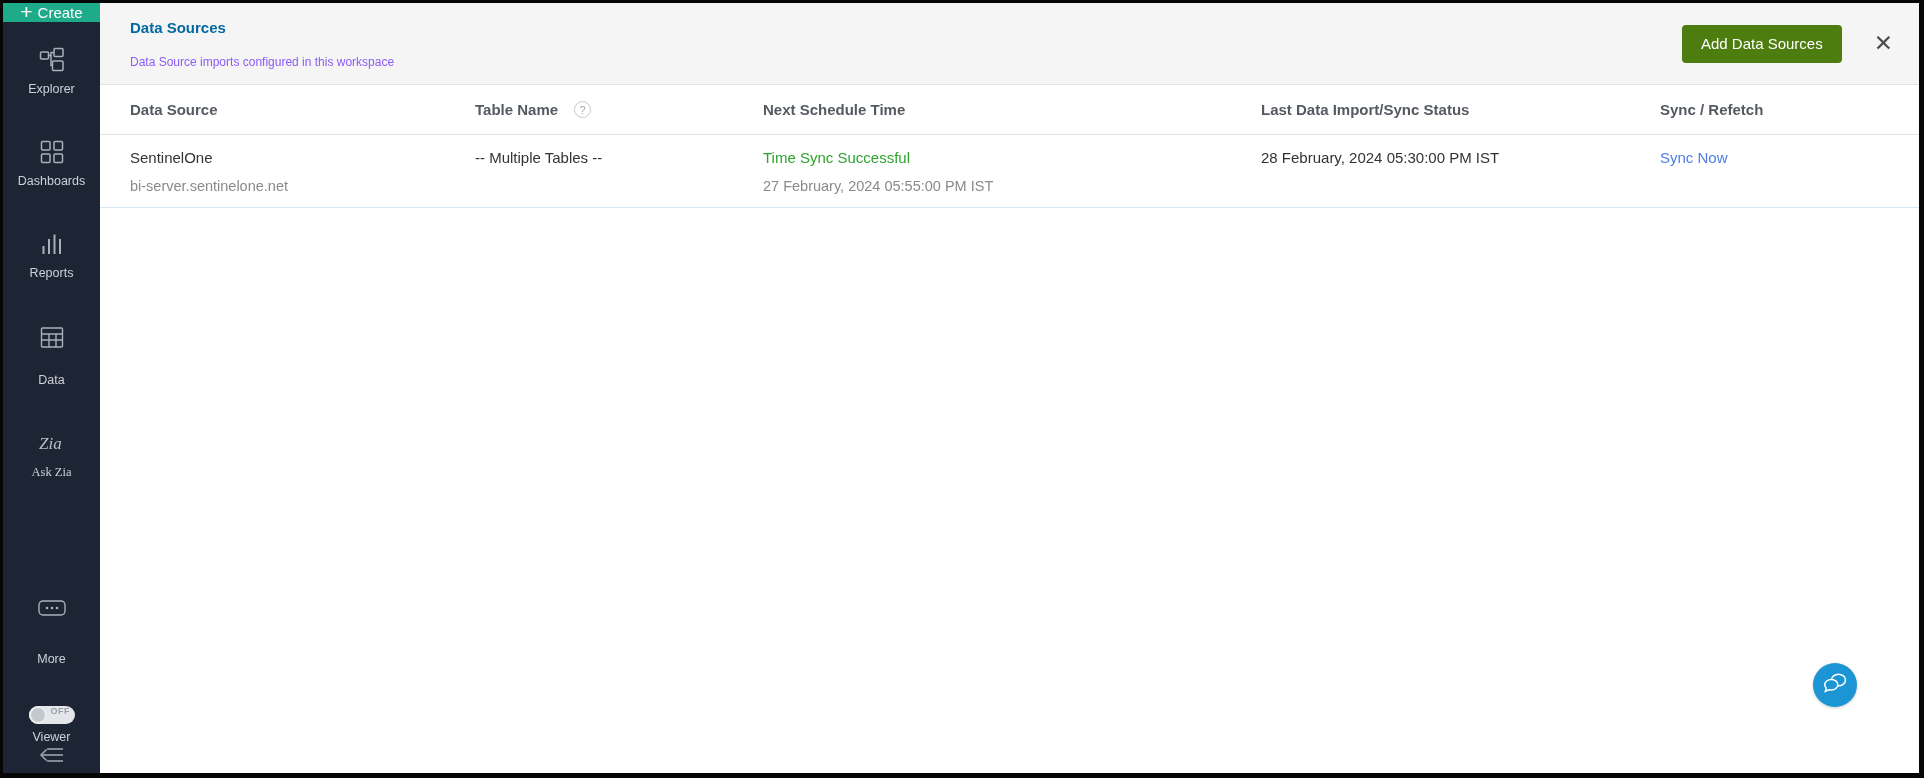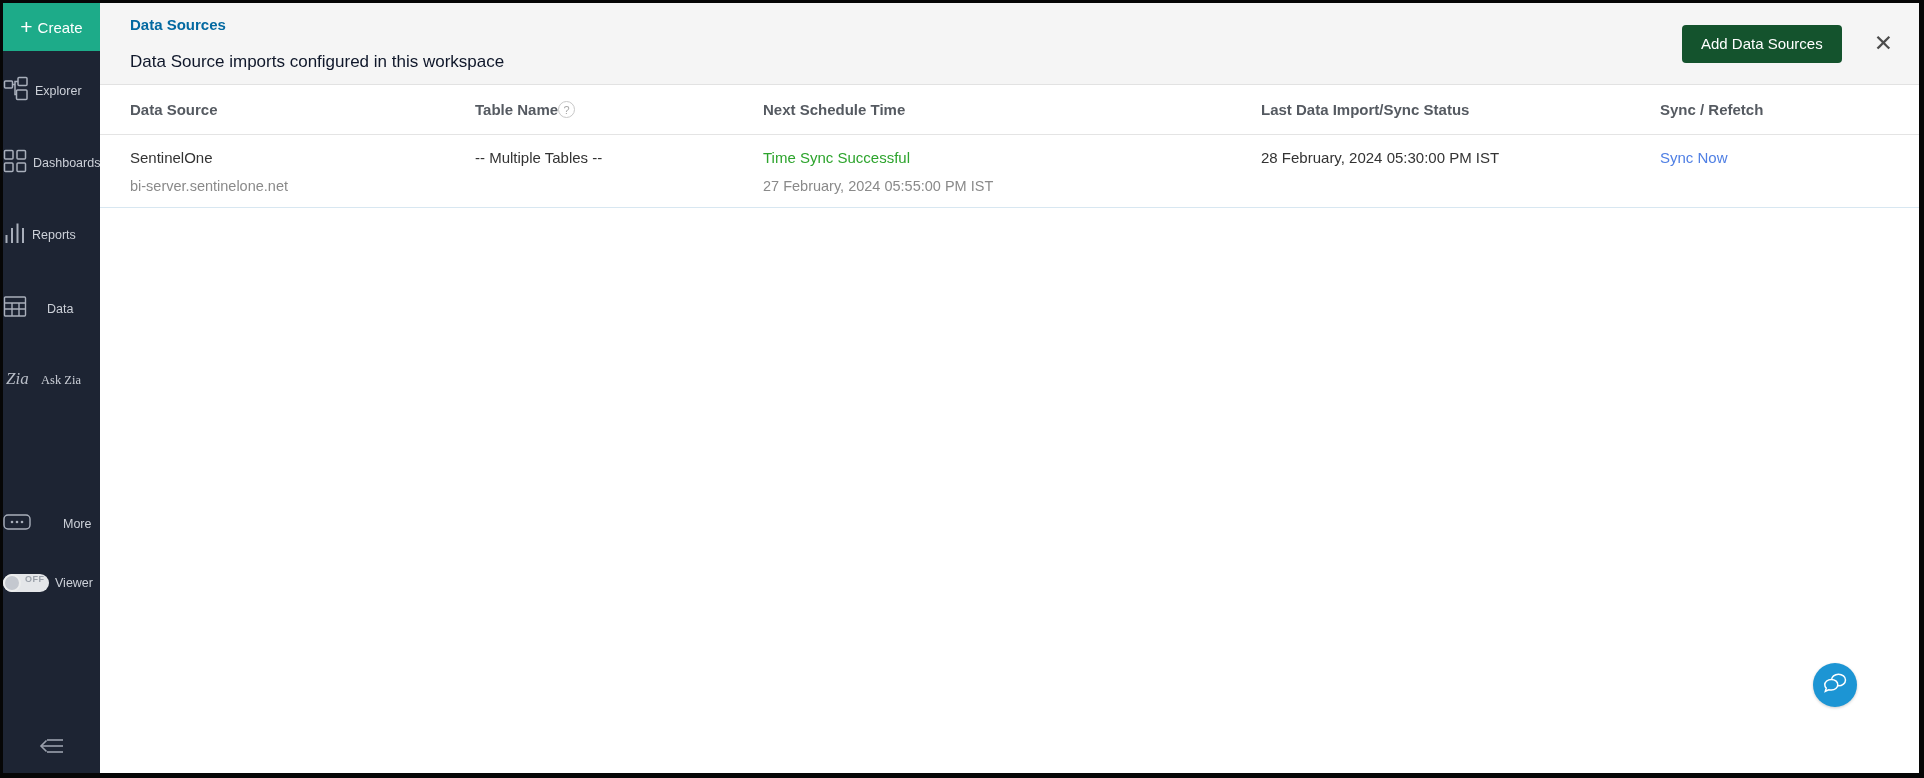--- a/index.html
+++ b/index.html
@@ -24,21 +24,21 @@
   .create-btn {
     width: 100%; height: 48px;
     background: #1dab89; color: #ffffff;
     border: none; cursor: pointer;
     font-family: "Liberation Sans", sans-serif;
     font-size: 15px;
     display: flex; align-items: center; justify-content: center; gap: 5px;
   }
   .create-btn .plus { font-size: 21px; font-weight: 300; line-height: 1; margin-top: -2px; }
   .nav-item {
-    display: flex; flex-direction: row; align-items: center; gap: 6px;
+    display: flex; flex-direction: column; align-items: center; gap: 6px;
     cursor: pointer; width: 100%;
   }
   .nav-label { font-size: 12.5px; color: #cdd1d9; }
   .mt-explorer   { margin-top: 25px; }
   .mt-dashboards { margin-top: 44px; }
   .mt-reports    { margin-top: 44px; }
   .mt-data       { margin-top: 46px; gap: 20px; }
   .mt-askzia     { margin-top: 44px; font-family: Liberation Serif, serif; }
   .mt-more       { margin-top: 120px; gap: 32px; }
   .mt-viewer     { margin-top: 40px; }
@@ -59,45 +59,45 @@
   .collapse-btn { margin-top: auto; margin-bottom: 12px; cursor: pointer; }
   
   .main { flex: 1; position: relative; display: flex; flex-direction: column; background:#fff; }
   .page-header {
     height: 82px; flex: 0 0 82px;
     background: #f5f5f5; border-bottom: 1px solid #e2e2e2;
     display: flex; align-items: center;
     padding: 0 26px 0 30px;
   }
   .page-title { font-size: 15px; font-weight: 700; color: #0369a1; margin-bottom: 19px; }
-  .page-subtitle { font-size: 17px; color: #0f172a; }
+  .page-subtitle { font-size: 12px; color: #8b5cf6; }
   .add-btn {
     margin-left: auto;
     height: 38px; padding: 0 19px;
-    background: #14532d; color: #ffffff;
+    background: #4d7c0f; color: #ffffff;
     font-family: "Liberation Sans", sans-serif;
     font-size: 15px; border: none; border-radius: 4px; cursor: pointer;
   }
   .close-icon {
     margin-left: 32px; font-size: 23px; color: #4c4c4c; font-weight: 300;
     cursor: pointer; line-height: 1;
   }
   
   .grid-row {
     display: grid;
     grid-template-columns: 375px 288px 498px 399px 1fr;
   }
   .thead {
     height: 50px; align-items: center;
     border-bottom: 1px solid #e4e4e4;
     font-size: 15px; font-weight: 700; color: #555a61;
     background: #ffffff;
   }
   .thead .cell:first-child, .trow .cell:first-child { padding-left: 30px; }
-  .cell-with-help { display: flex; align-items: center; gap: 0; }
+  .cell-with-help { display: flex; align-items: center; gap: 16px; }
   .help-circle {
     width: 17px; height: 17px; border-radius: 50%;
     border: 1px solid #c8c8c8; color: #a8a8a8;
     font-size: 11px; font-weight: 400;
     display: inline-flex; align-items: center; justify-content: center;
     cursor: pointer;
   }
   .trow {
     min-height: 72px;
     border-bottom: 1px solid #d8e7f1;

